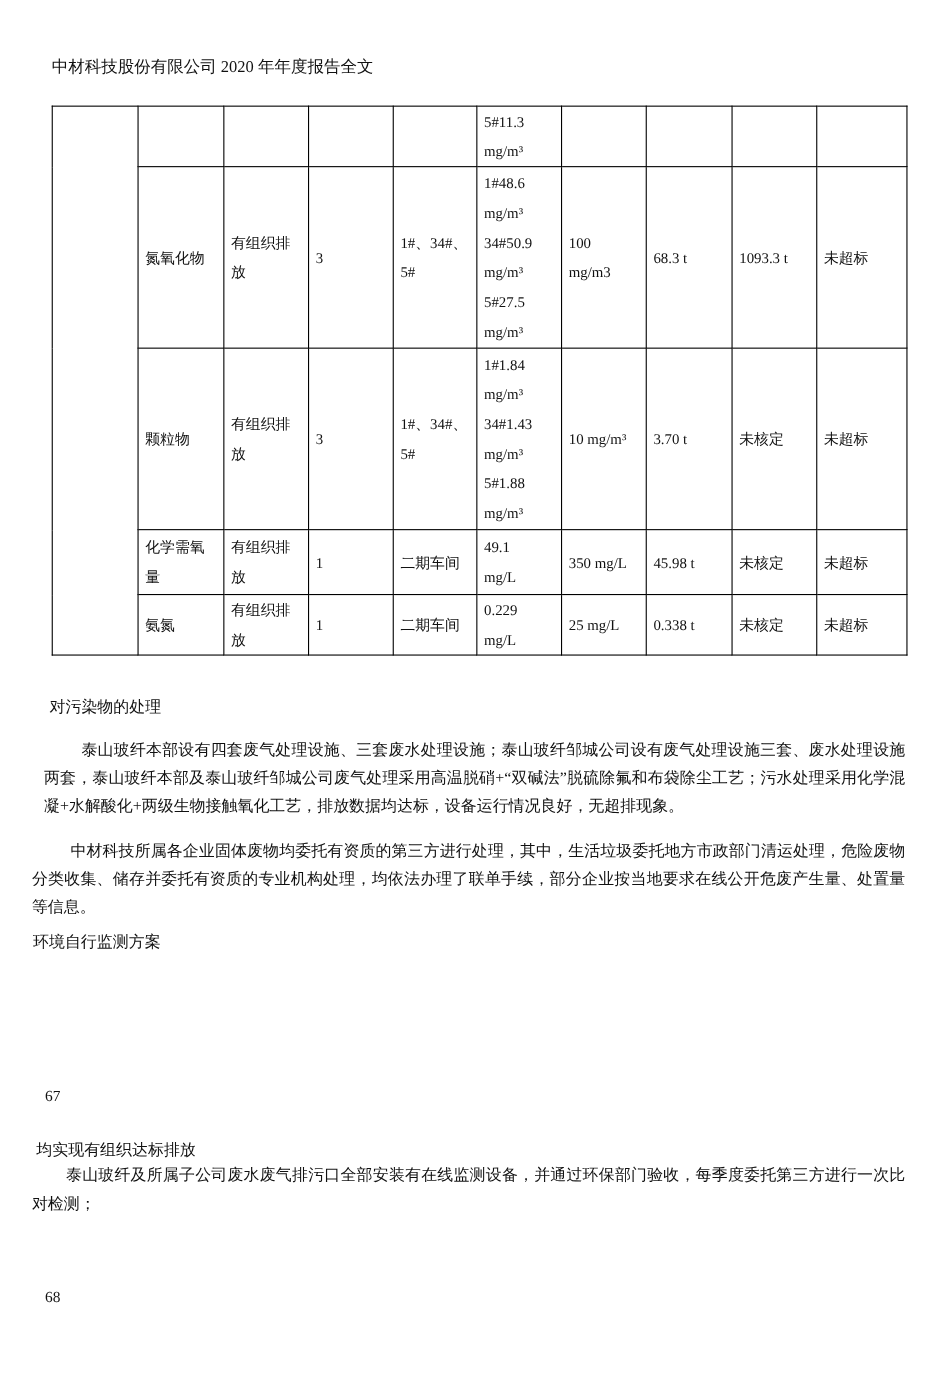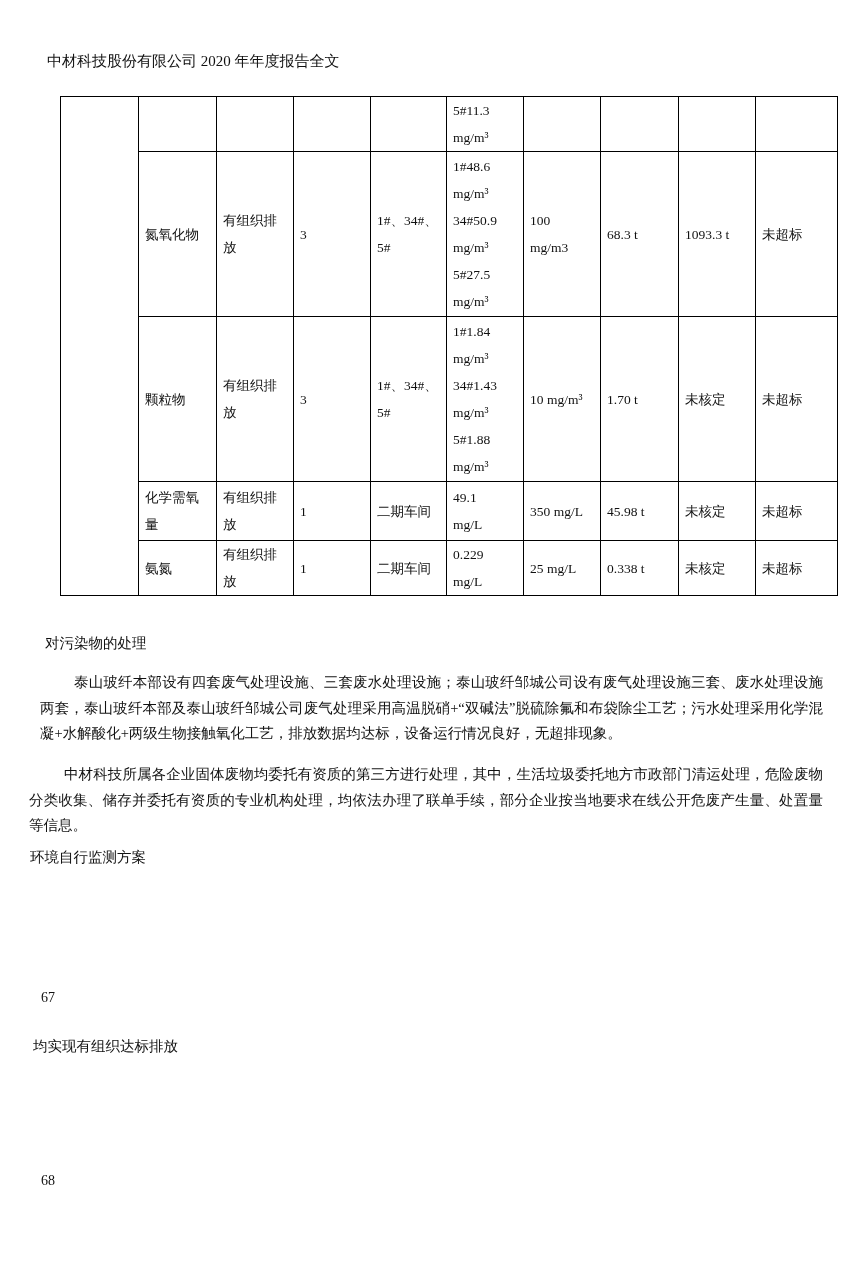--- a/index.html
+++ b/index.html
@@ -19,21 +19,21 @@
   .doc-header {
     position: absolute;
     left: 47px;
     top: 52px;
     font-size: 15px;
     line-height: 18px;
     white-space: nowrap;
   }
   table.emissions {
     position: absolute;
-    left: 60px;
+    left: 47px;
     top: 96px;
     width: 777px;
     border-collapse: collapse;
     table-layout: fixed;
     padding-left: 44px;
   }
   table.emissions td {
     border: 1px solid #000000;
     font-size: 13.5px;
     line-height: 27px;
@@ -129,21 +129,21 @@
         <td>3</td>
         <td>1#、34#、
 5#</td>
         <td>1#1.84
 mg/m³
 34#1.43
 mg/m³
 5#1.88
 mg/m³</td>
         <td>10 mg/m³</td>
-        <td>1.70 t</td>
+        <td>3.70 t</td>
         <td>未核定</td>
         <td>未超标</td>
       </tr>
       <tr class="r3">
         <td>化学需氧
 量</td>
         <td>有组织排
 放</td>
         <td>1</td>
         <td>二期车间</td>
@@ -176,16 +176,17 @@
 
   <p class="para" style="left:40px; top:670px; width:783px; text-indent:34px; margin:0;">泰山玻纤本部设有四套废气处理设施、三套废水处理设施；泰山玻纤邹城公司设有废气处理设施三套、废水处理设施两套，泰山玻纤本部及泰山玻纤邹城公司废气处理采用高温脱硝+“双碱法”脱硫除氟和布袋除尘工艺；污水处理采用化学混凝+水解酸化+两级生物接触氧化工艺，排放数据均达标，设备运行情况良好，无超排现象。</p>
 
   <div class="h-sec" style="left:30px; top:849px;">环境自行监测方案</div>
 
 
   <div class="pagenum" style="top:990px;">67</div>
 
   <div class="h-sec" style="left:33px; top:1038px;">均实现有组织达标排放</div>
 
+  <p class="para" style="left:29px; top:1057px; width:794px; text-indent:31px; margin:0;">泰山玻纤及所属子公司废水废气排污口全部安装有在线监测设备，并通过环保部门验收，每季度委托第三方进行一次比对检测；</p>
 
   <div class="pagenum" style="top:1173px;">68</div>
 
 </div>
 
 </body></html>

